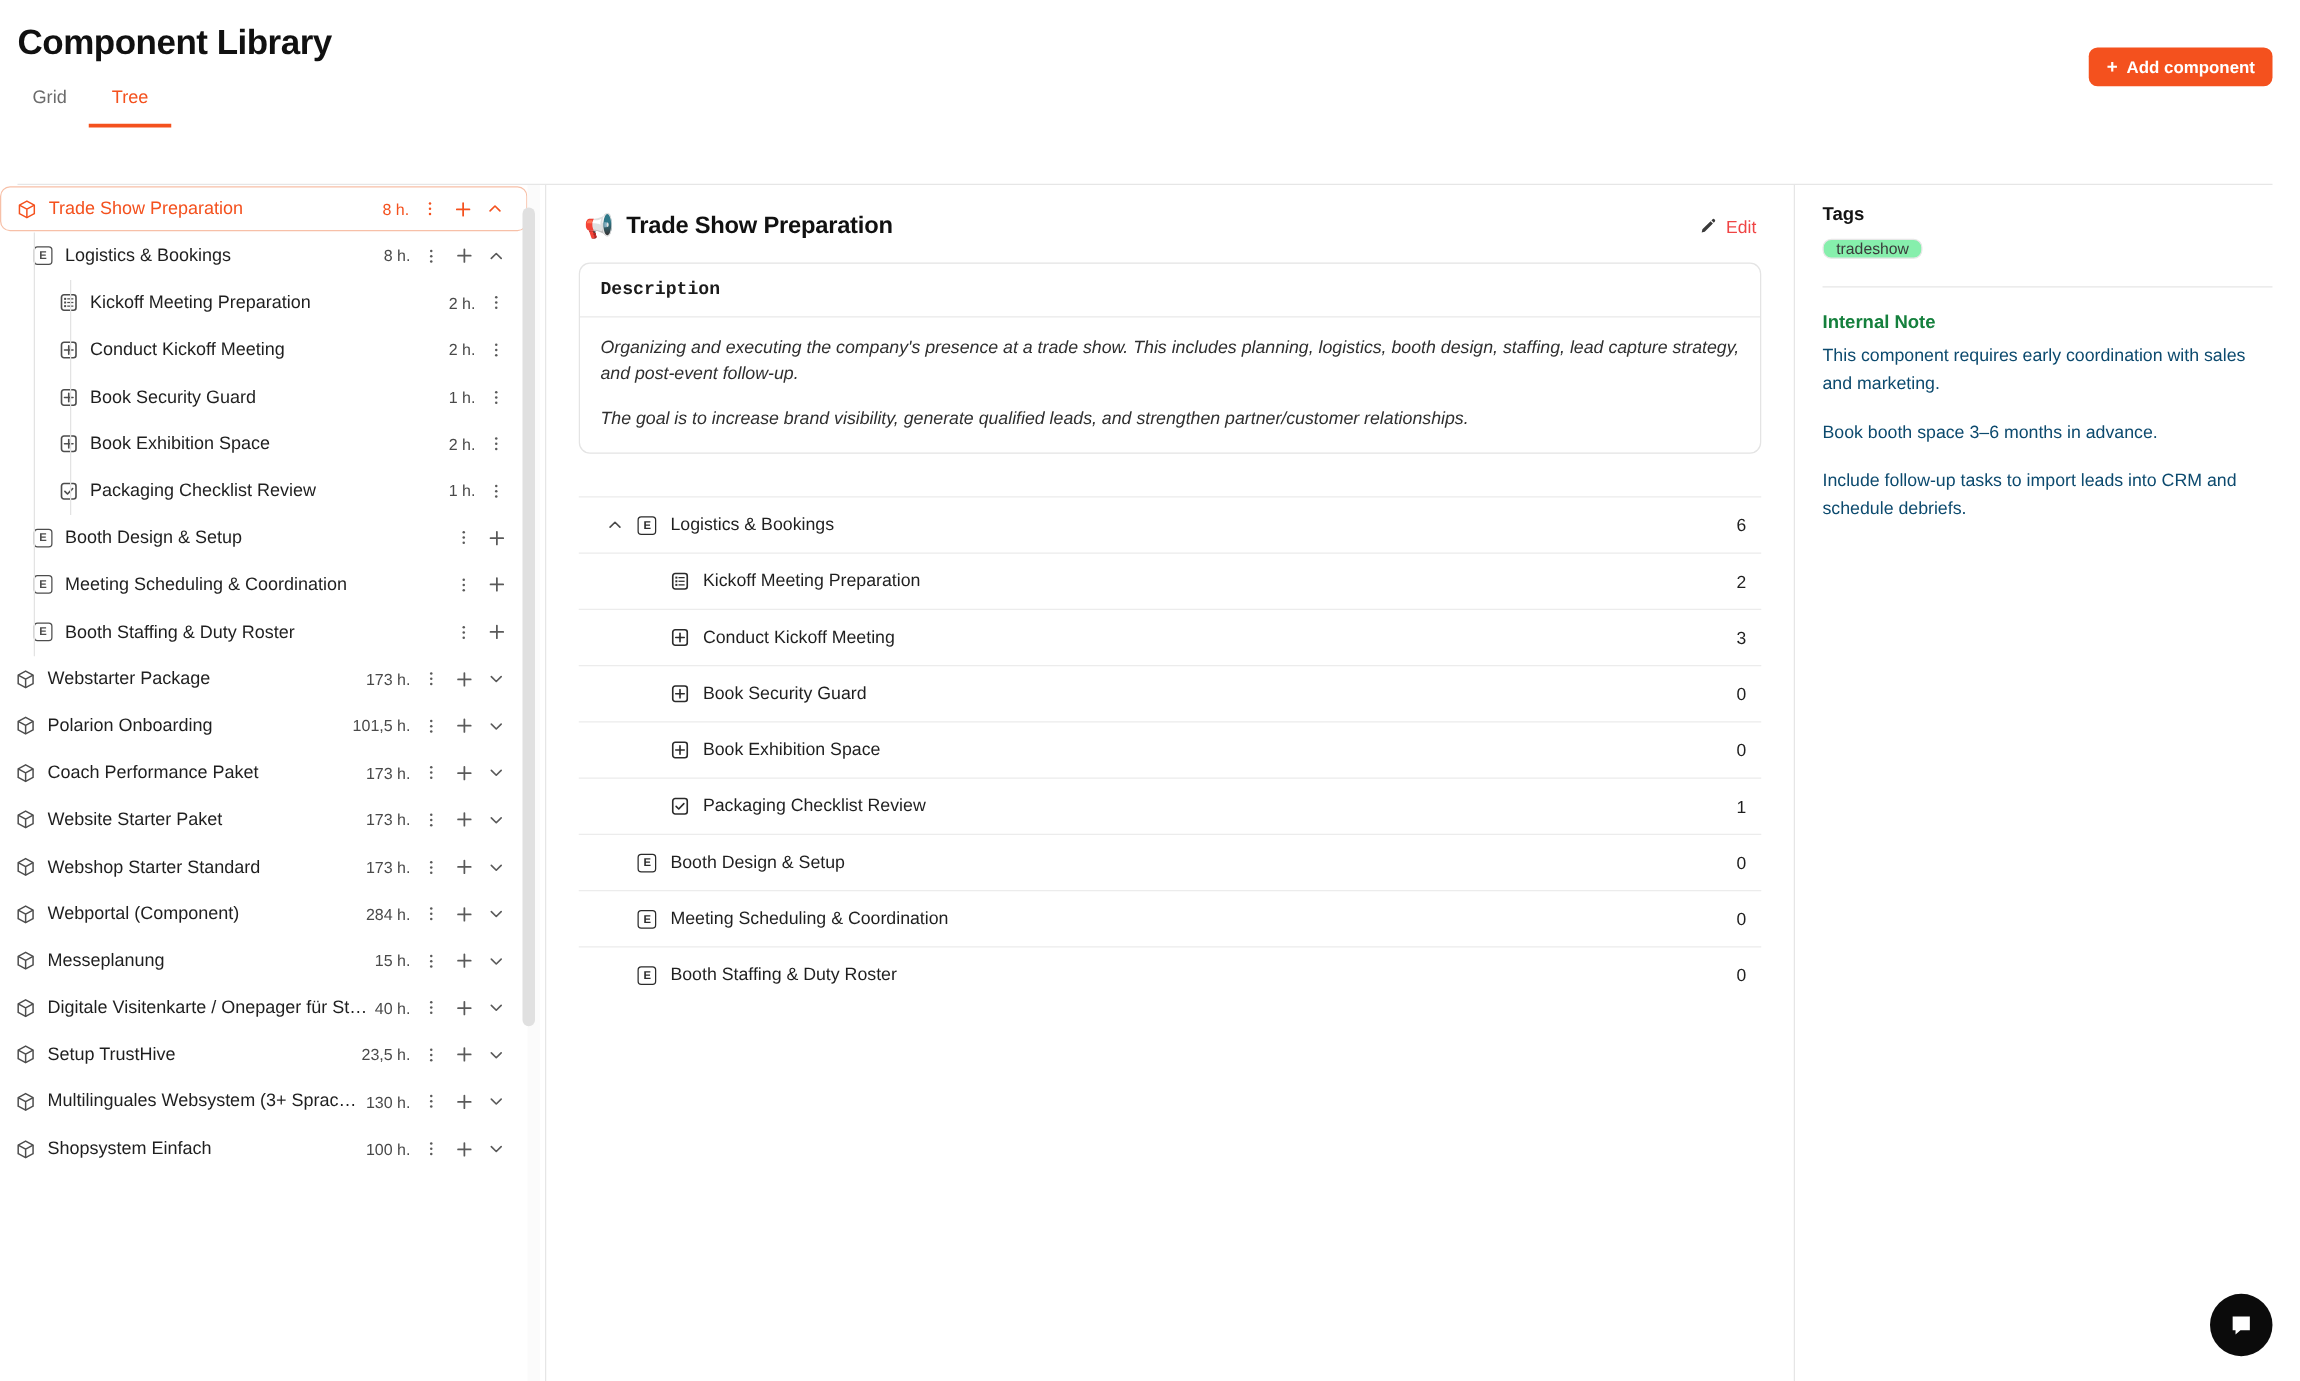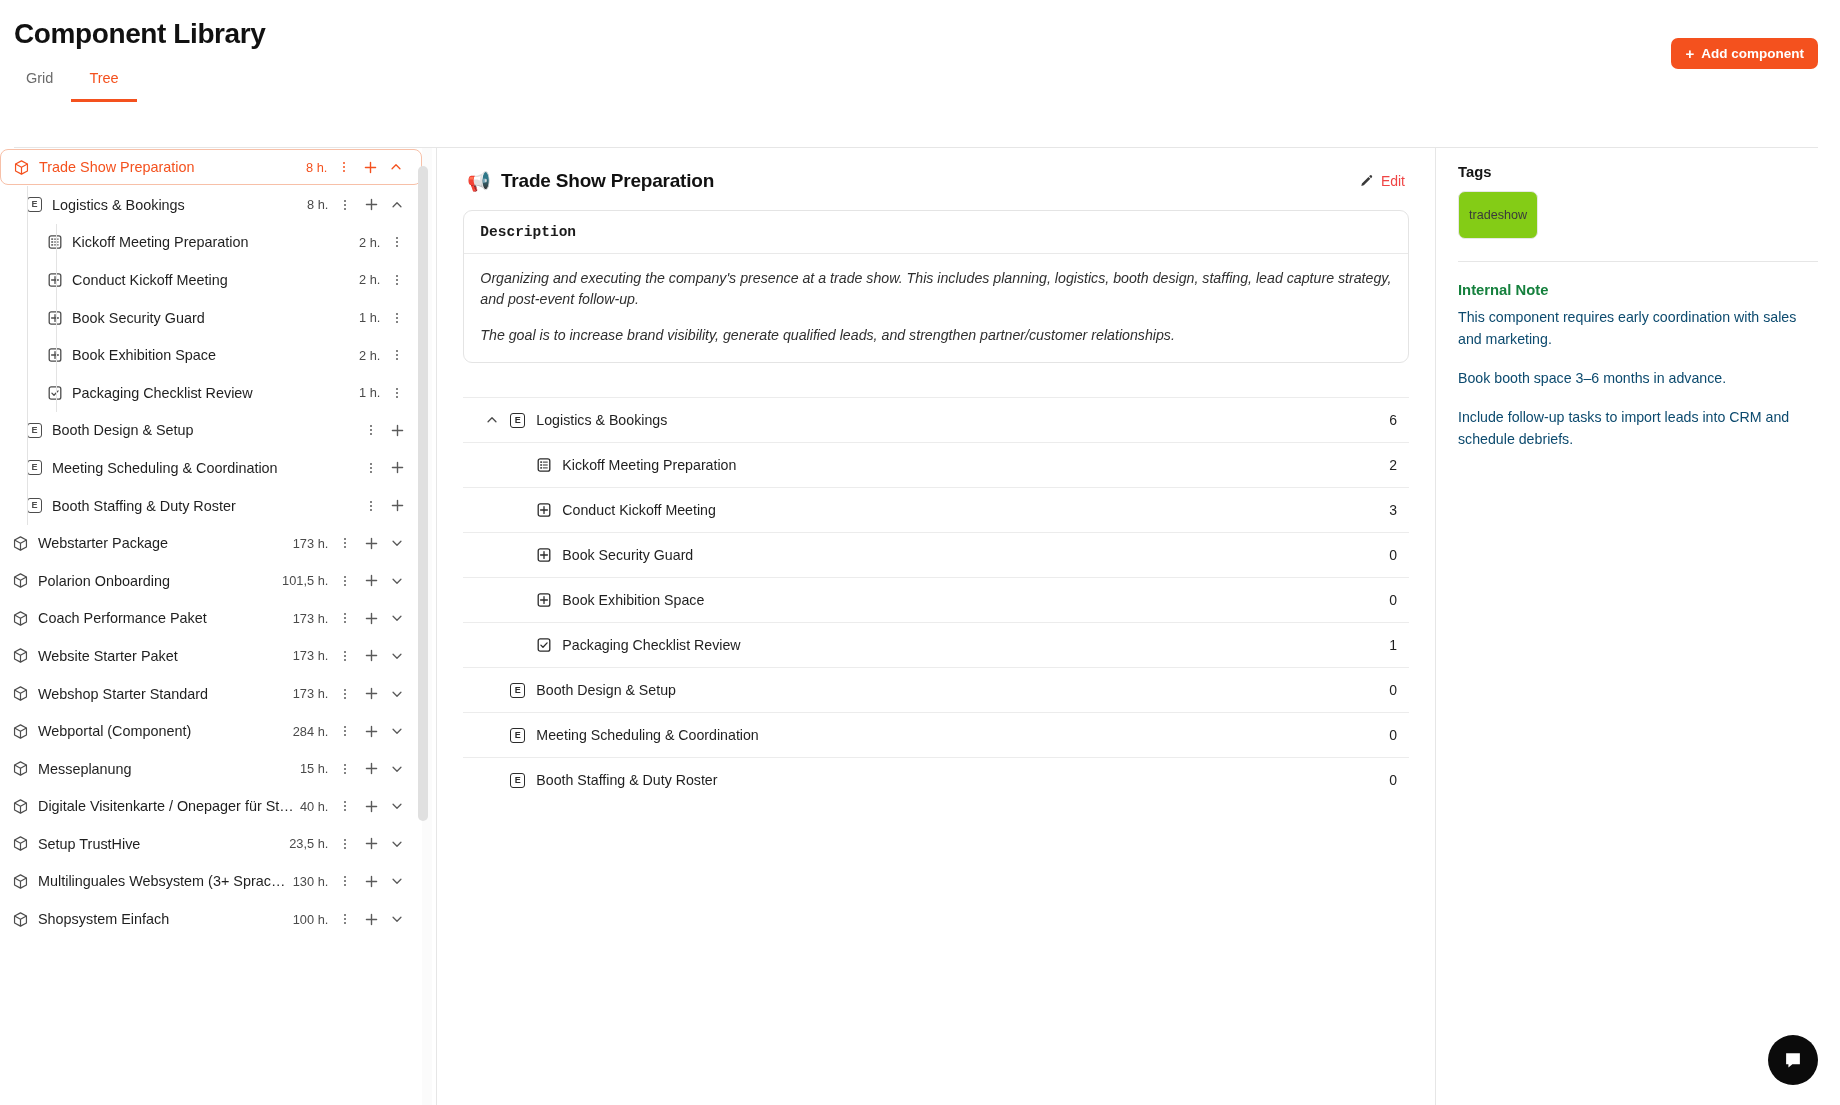--- a/index.html
+++ b/index.html
@@ -176,22 +176,22 @@
   .trow2.ind1 { padding-left: 38px; }
   .trow2.ind0 { padding-left: 12px; }
 
   
   .right-pane {
     width: 404px; flex: 0 0 404px; padding: 16px 22px 0 22px;
   }
   .r-title { font-size: 14.8px; font-weight: bold; color: #141414; }
   .tag-row { margin-top: 11px; display: flex; gap: 8px; flex-wrap: wrap; }
   .tag {
-    background: #84cc16; border: 1px solid #e7e7e7; border-radius: 7px;
-    padding: 16px 10px; font-size: 12.6px; color: #3b3b3b;
+    background: #86efac; border: 1px solid #e7e7e7; border-radius: 7px;
+    padding: 0 10px; font-size: 12.6px; color: #3b3b3b;
   }
   .r-div { height: 1px; background: #e6e6e6; margin: 22px 0 0 0; }
   .r-note-title { font-size: 14.8px; font-weight: bold; color: #15803d; margin-top: 20px; }
   .r-note p { font-size: 14.2px; color: #0c4a6e; line-height: 22px; margin-top: 8px; }
   .r-note p + p { margin-top: 17px; }
 
   
   .chat-fab {
     position: absolute; right: 22px; bottom: 20px;
     width: 50px; height: 50px; border-radius: 50%;

